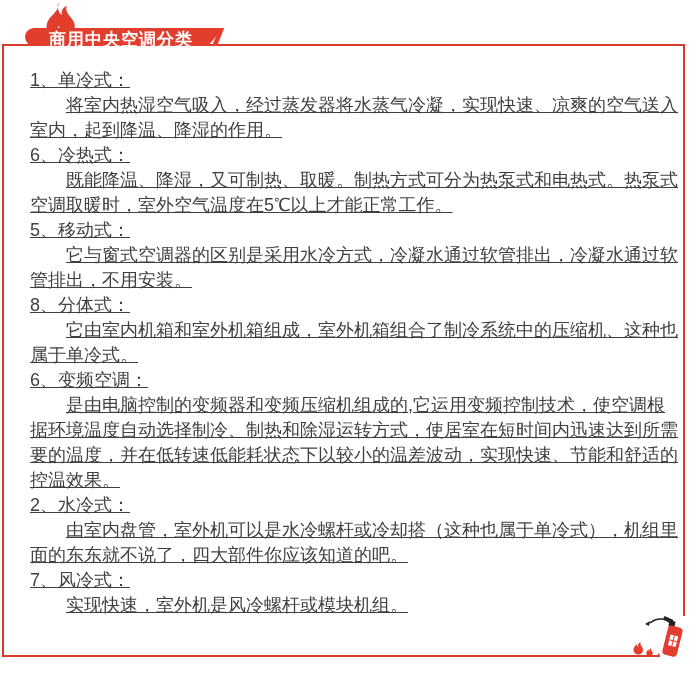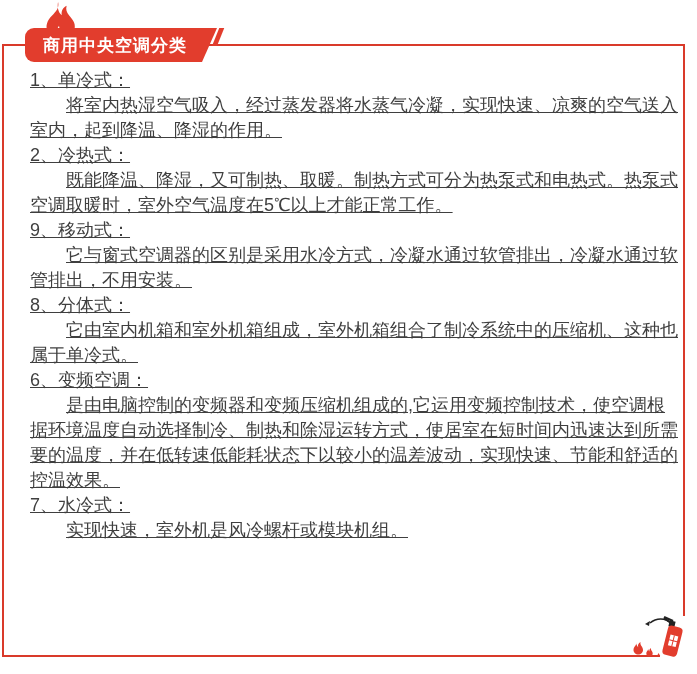--- a/index.html
+++ b/index.html
@@ -8,24 +8,24 @@
     background:#ffffff;
     font-family:"Liberation Sans", sans-serif;
   }
   
   .frame{
     position:absolute;left:2px;top:44px;width:679px;height:609px;
     border:2px solid #d93a2a;background:transparent;
   }
   
   .badge{
-    position:absolute;left:25px;top:28px;height:34px;z-index:3;
+    position:absolute;left:25px;top:28px;height:18px;z-index:3;
     background:#e23d2d;color:#ffffff;
-    display:flex;align-items:center;
-    padding:0 30px 0 18px;
+    display:flex;align-items:flex-start;
+    padding:0 30px 0 24px;
     font-size:17px;font-weight:bold;letter-spacing:1px;
     border-radius:9px 0 0 9px;
     clip-path:polygon(0 0,100% 0,calc(100% - 15px) 100%,0 100%);
   }
   .badge-slash{
     position:absolute;left:212px;top:28px;width:5px;height:18px;z-index:3;
     background:#e23d2d;transform:skewX(-22deg);transform-origin:bottom left;
   }
   .flame-wrap{
     position:absolute;left:38px;top:2px;width:42px;height:38px;z-index:2;
@@ -59,44 +59,46 @@
 <div class="badge-slash"></div>
 
 <div class="content">
 
   <div>
     <p class="heading">1、单冷式：</p>
     <p class="body">将室内热湿空气吸入，经过蒸发器将水蒸气冷凝，实现快速、凉爽的空气送入室内，起到降温、降湿的作用。</p>
   </div>
 
   <div>
-    <p class="heading">2、冷热式：</p>
+    <p class="heading">6、冷热式：</p>
     <p class="body">既能降温、降湿，又可制热、取暖。制热方式可分为热泵式和电热式。热泵式空调取暖时，室外空气温度在5℃以上才能正常工作。</p>
   </div>
 
   <div>
-    <p class="heading">9、移动式：</p>
+    <p class="heading">5、移动式：</p>
     <p class="body">它与窗式空调器的区别是采用水冷方式，冷凝水通过软管排出，冷凝水通过软管排出，不用安装。</p>
   </div>
 
   <div>
     <p class="heading">8、分体式：</p>
     <p class="body">它由室内机箱和室外机箱组成，室外机箱组合了制冷系统中的压缩机、这种也属于单冷式。</p>
   </div>
 
   <div>
     <p class="heading">6、变频空调：</p>
     <p class="body">是由电脑控制的变频器和变频压缩机组成的,它运用变频控制技术，使空调根据环境温度自动选择制冷、制热和除湿运转方式，使居室在短时间内迅速达到所需要的温度，并在低转速低能耗状态下以较小的温差波动，实现快速、节能和舒适的控温效果。</p>
   </div>
 
   <div>
-    <p class="heading">7、水冷式：</p>
+    <p class="heading">2、水冷式：</p>
+    <p class="body">由室内盘管，室外机可以是水冷螺杆或冷却搭（这种也属于单冷式），机组里面的东东就不说了，四大部件你应该知道的吧。</p>
   </div>
 
   <div>
+    <p class="heading">7、风冷式：</p>
     <p class="body">实现快速，室外机是风冷螺杆或模块机组。</p>
   </div>
 
 </div>
 
 <div class="ext-wrap">
   <svg width="66" height="50" viewBox="0 0 66 50" xmlns="http://www.w3.org/2000/svg">
 
     <rect x="36" y="4" width="30" height="46" fill="#ffffff"></rect>
 

